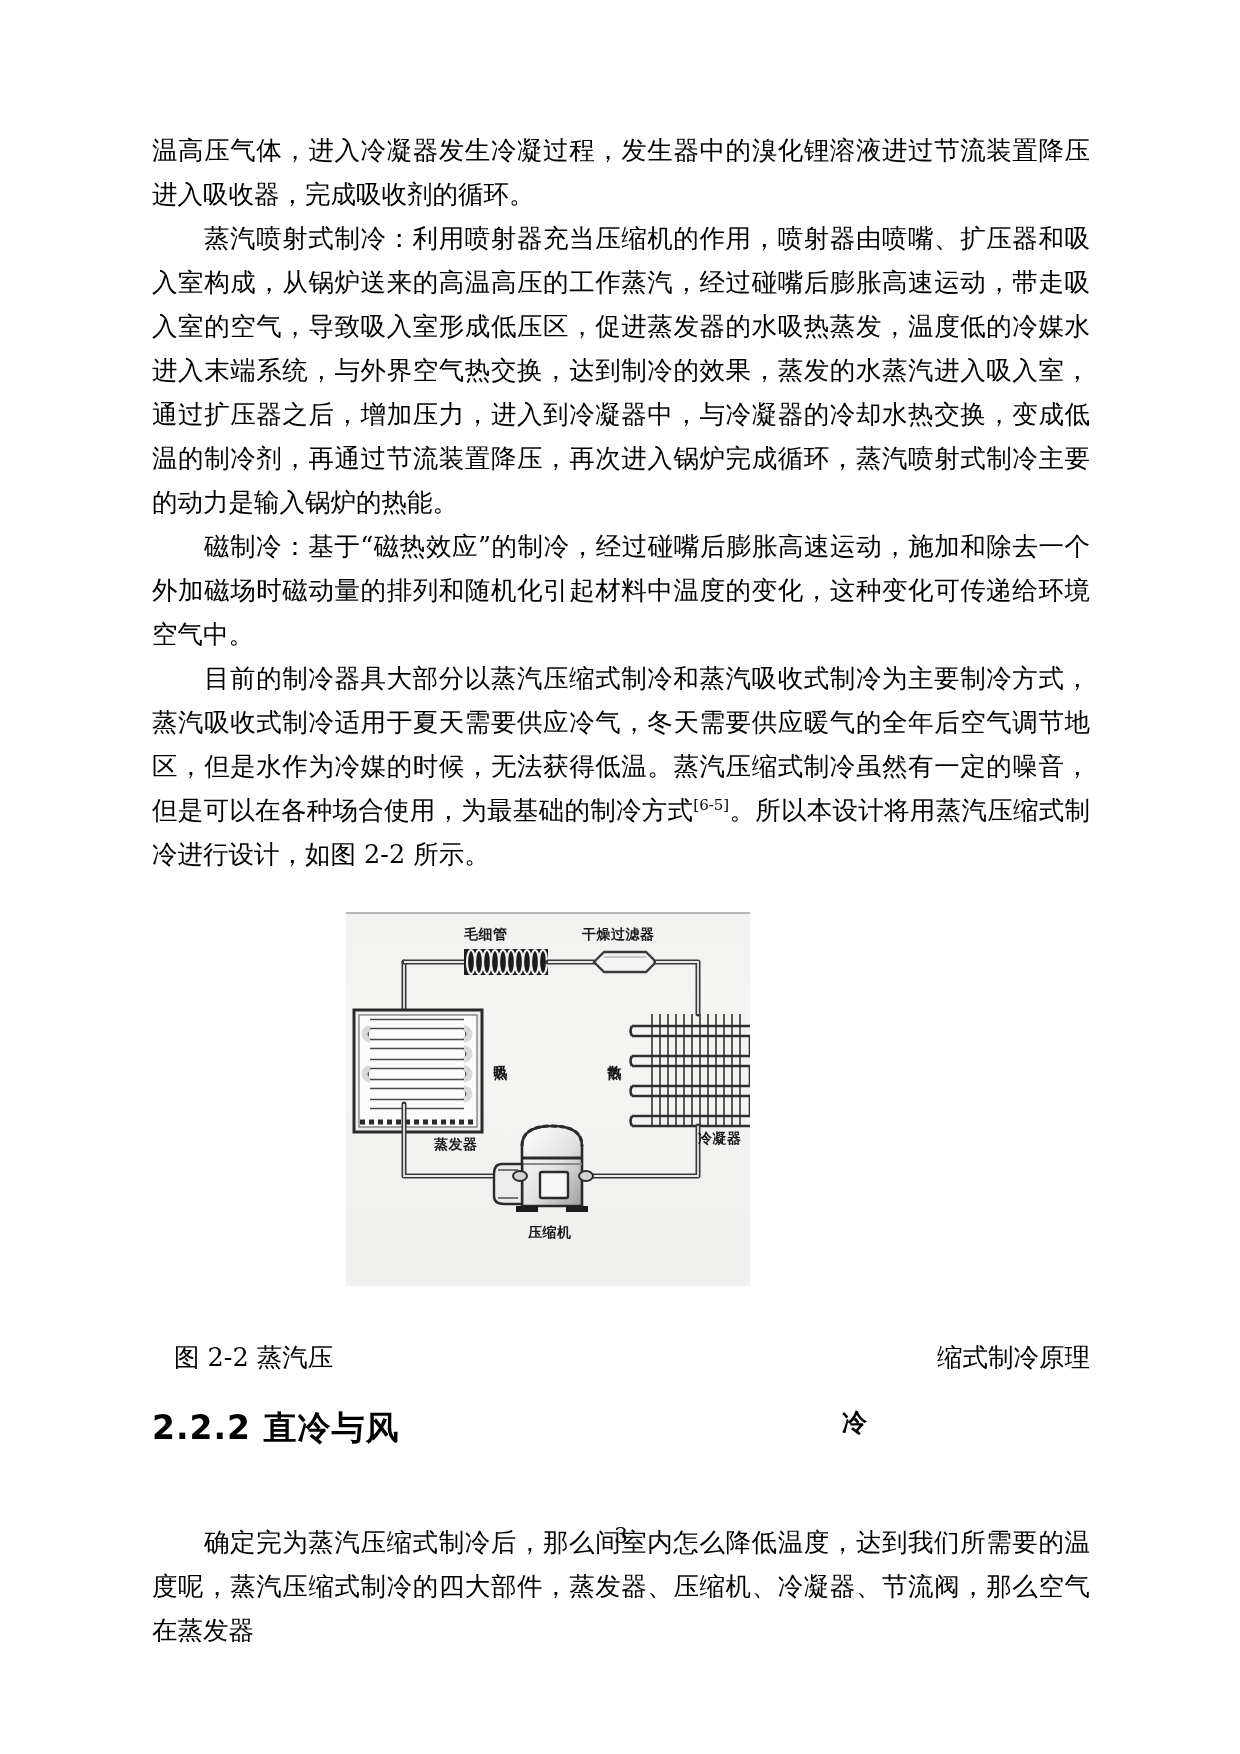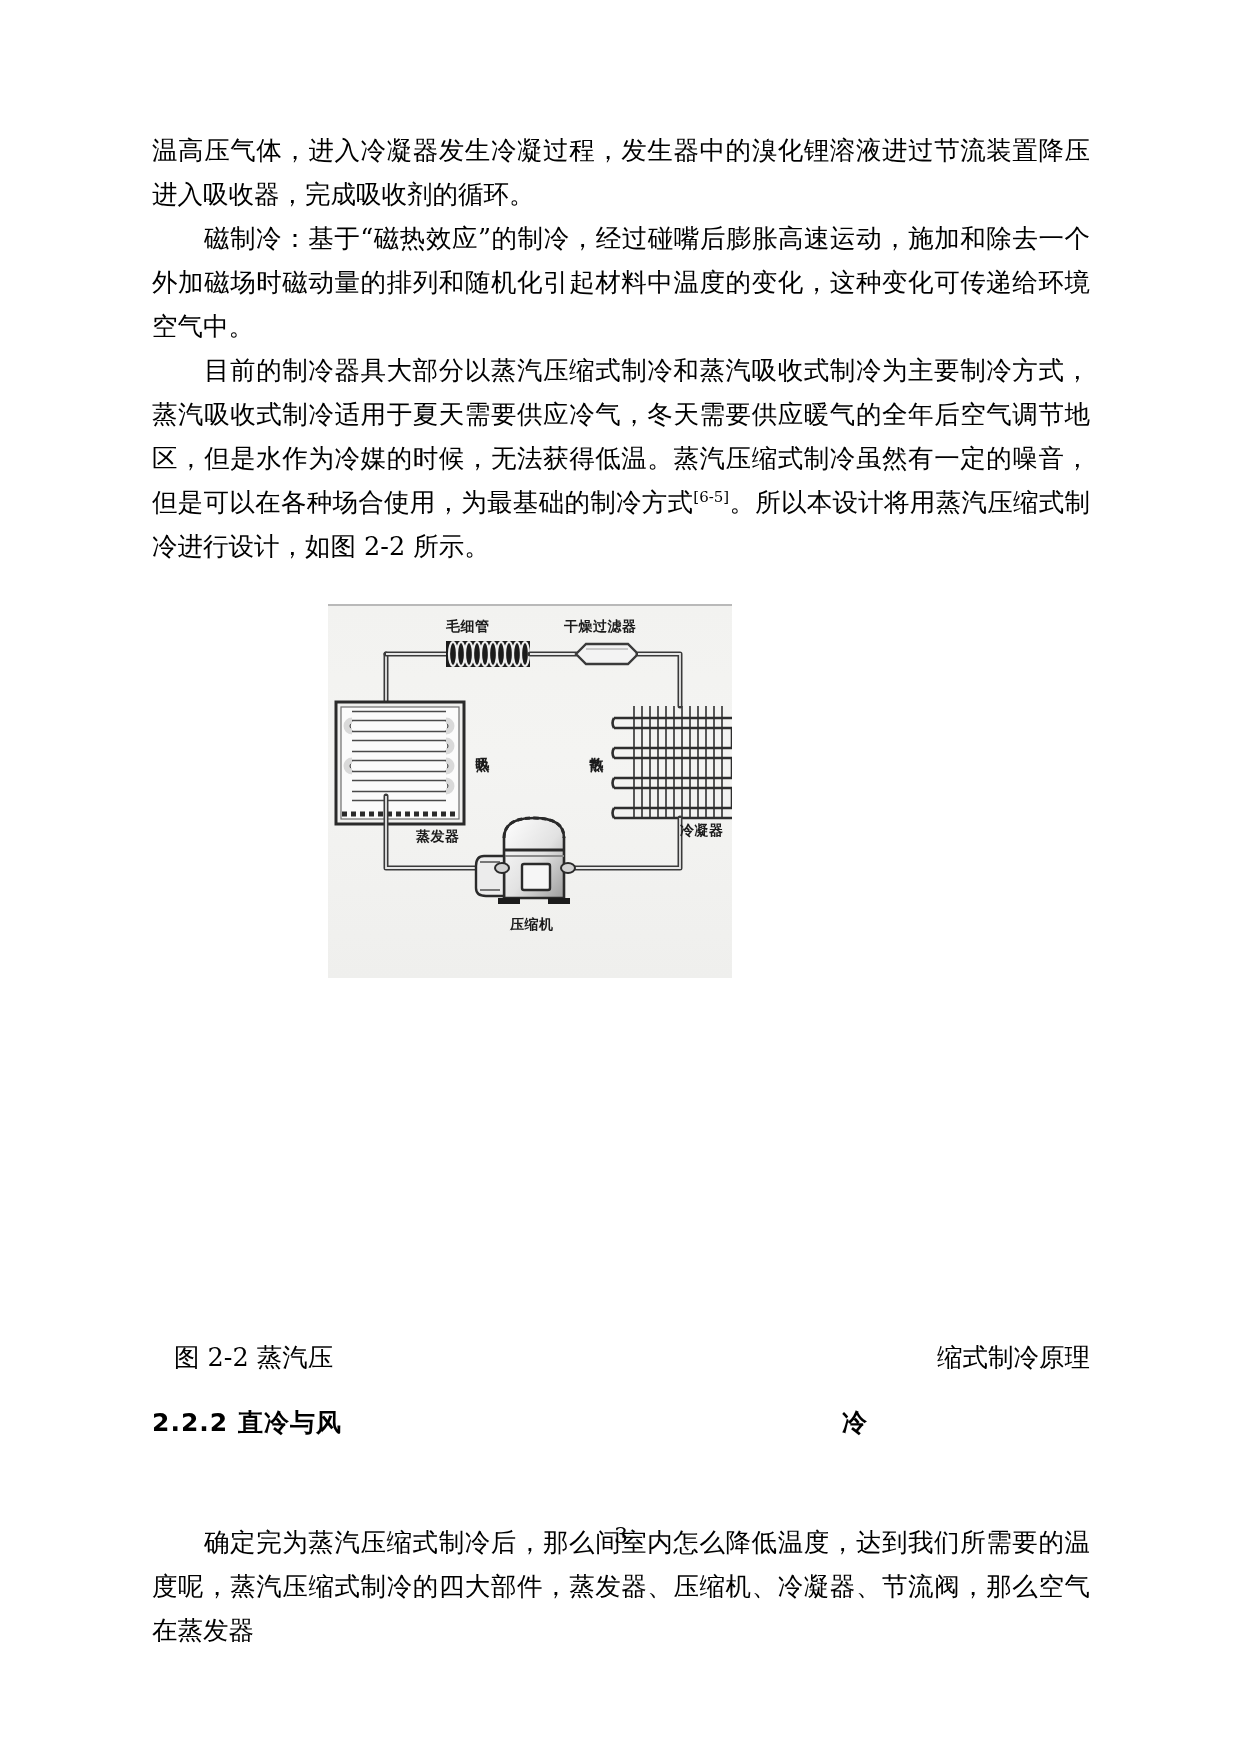--- a/index.html
+++ b/index.html
@@ -51,21 +51,21 @@
   }
 
   
   .figure-wrap {
     position: relative;
     margin-top: 36px;
     height: 372px;
   }
   .figure-box {
     position: absolute;
-    left: 176px;
+    left: 194px;
     top: 0;
     width: 404px;
     height: 372px;
     background: linear-gradient(180deg,#f2f2f0 0%, #f4f4f2 40%, #efefed 100%);
     border-top: 2px solid #b9b9b9;
   }
   .fig-label {
     position: absolute;
     font-family: "DejaVu Sans", "Liberation Sans", sans-serif;
     font-weight: bold;
@@ -109,21 +109,21 @@
     top: 1278px;
     width: 938px;
     height: 40px;
   }
   .heading-left {
     position: absolute;
     left: 0;
     top: 0;
     font-family: "DejaVu Sans", "Liberation Sans", sans-serif;
     font-weight: bold;
-    font-size: 25px;
+    font-size: 33px;
     letter-spacing: 1px;
     white-space: nowrap;
   }
   .heading-right {
     position: absolute;
     left: 690px;
     top: 0;
     font-family: "DejaVu Sans", "Liberation Sans", sans-serif;
     font-weight: bold;
     font-size: 25px;
@@ -148,20 +148,21 @@
   }
 </style>
 </head>
 <body>
 
 <div class="page">
   <div class="content">
 
     <p class="body-text">温高压气体，进入冷凝器发生冷凝过程，发生器中的溴化锂溶液进过节流装置降压进入吸收器，完成吸收剂的循环。</p>
 
+    <p class="body-text indent">蒸汽喷射式制冷：利用喷射器充当压缩机的作用，喷射器由喷嘴、扩压器和吸入室构成，从锅炉送来的高温高压的工作蒸汽，经过碰嘴后膨胀高速运动，带走吸入室的空气，导致吸入室形成低压区，促进蒸发器的水吸热蒸发，温度低的冷媒水进入末端系统，与外界空气热交换，达到制冷的效果，蒸发的水蒸汽进入吸入室，通过扩压器之后，增加压力，进入到冷凝器中，与冷凝器的冷却水热交换，变成低温的制冷剂，再通过节流装置降压，再次进入锅炉完成循环，蒸汽喷射式制冷主要的动力是输入锅炉的热能。</p>
 
 
 
     <p class="body-text indent">磁制冷：基于“磁热效应”的制冷，经过碰嘴后膨胀高速运动，施加和除去一个外加磁场时磁动量的排列和随机化引起材料中温度的变化，这种变化可传递给环境空气中。</p>
 
     <p class="body-text indent"><span>目前的制冷器具大部分以蒸汽压缩式制冷和蒸汽吸收式制冷为主要制冷方式，蒸汽吸收式制冷适用于夏天需要供应冷气，冬天需要供应暖气的全年后空气调节地区，但是水作为冷媒的时候，无法获得低温。蒸汽压缩式制冷虽然有一定的噪音，但是可以在各种场合使用，为最基础的制冷方式</span><sup class="ref">[6-5]</sup><span>。所以本设计将用蒸汽压缩式制冷进行设计，如图 2-2 所示。</span></p>
 
     <div class="figure-wrap">
       <div class="figure-box">
         <svg width="404" height="372" viewBox="0 0 404 372">

